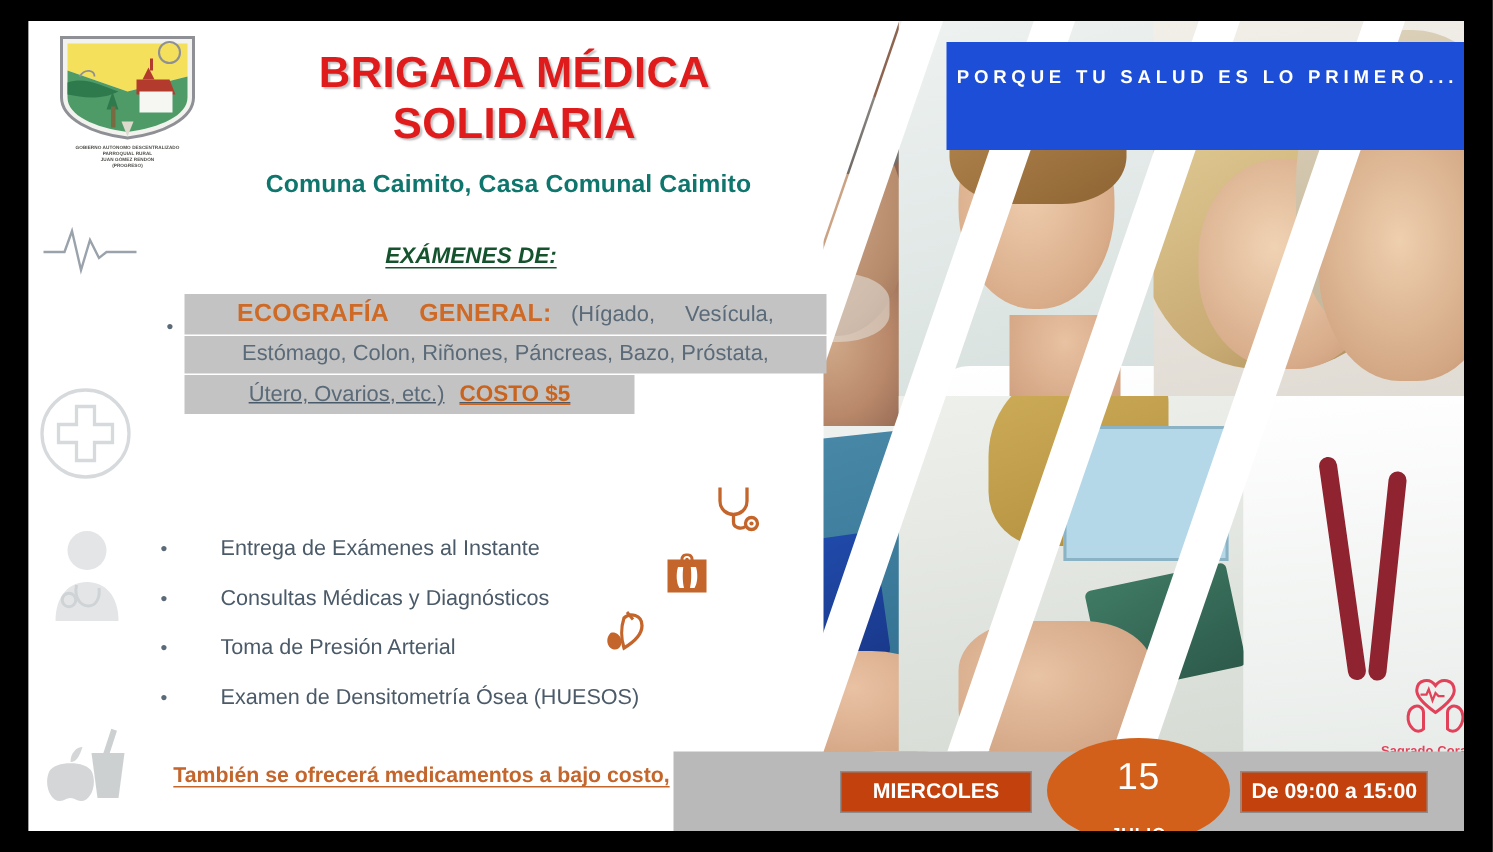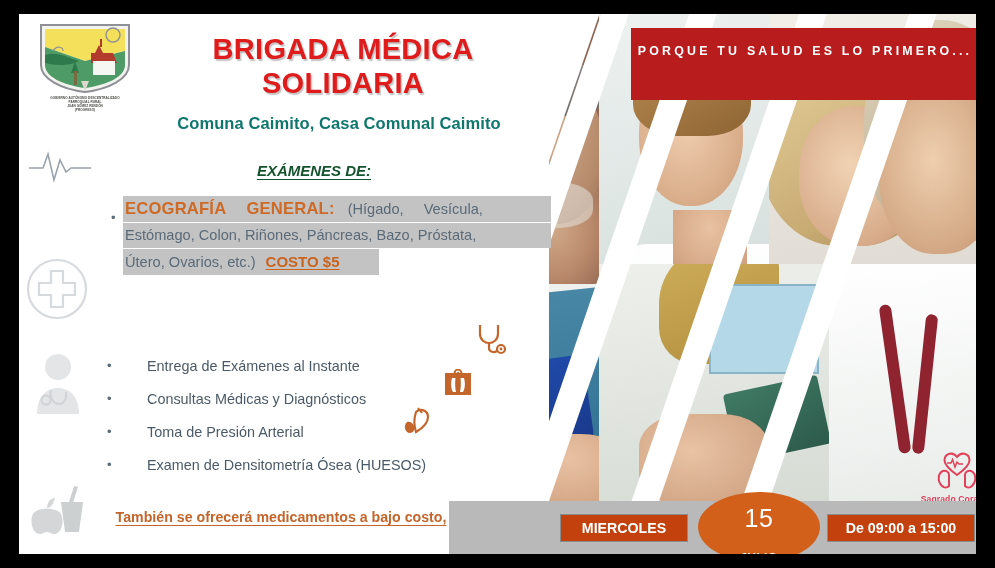--- a/index.html
+++ b/index.html
@@ -90,34 +90,35 @@
   }
   
   .eco-bullet {
     position: absolute; left: 92px; top: 196px;
     color: #5a6a78; font-size: 13px; z-index: 3;
   }
   .eco-block {
     position: absolute; left: 104px; top: 182px;
     width: 428px;
     z-index: 3;
+    text-align: center;
   }
   .eco-line {
     background: #c3c3c3;
     color: #4a5a68;
     font-size: 14.6px;
     line-height: 25px;
     padding: 0 2px;
     display: block;
     margin-bottom: 1px;
     white-space: nowrap;
   }
   .eco-line.l1 { width: 428px; }
   .eco-line.l2 { width: 428px; }
-  .eco-line.l3 { width: 256px; }
+  .eco-line.l3 { width: 300px; text-decoration: underline; }
   .eco-title {
     color: #ce6a26; font-weight: bold; font-size: 16.6px;
     letter-spacing: .2px;
   }
   .eco-paren { color: #5a6a78; }
   .sp-wide { display: inline-block; width: 20px; }
   .sp-mid  { display: inline-block; width: 13px; }
   .costo {
     color: #c9641f; font-weight: bold; font-size: 15px;
     text-decoration: underline; text-underline-offset: 2px;
@@ -183,21 +184,21 @@
     position: absolute; left: -210px; top: -90px;
     width: 260px; height: 720px;
     background: #ffffff;
     transform: rotate(19deg);
     z-index: 7;
   }
   
   .banner {
     position: absolute; left: 612px; top: 14px;
     width: 348px; height: 72px;
-    background: #b91c1c;
+    background: #1d4ed8;
     color: #ffffff;
     font-size: 12.4px;
     font-weight: bold;
     letter-spacing: 3.2px;
     text-align: center;
     padding-top: 13px;
     line-height: 1.75;
     z-index: 10;
   }
   
@@ -221,21 +222,21 @@
     background: #c2410c;
     border: 1.6px solid #8c8c8c;
     color: #ffffff;
     font-size: 14.2px;
     font-weight: bold;
     text-align: center;
     line-height: 26px;
     height: 28px;
   }
   .chip-day  { left: 111px; top: 13px; width: 128px; }
-  .chip-time { left: 378px; top: 13px; width: 148px; }
+  .chip-time { left: 378px; top: 13px; width: 125px; }
   .oval {
     position: absolute; left: 249px; top: -9px;
     width: 122px; height: 70px;
     background: #d2601a;
     border-radius: 50%;
     color: #ffffff;
     text-align: center;
     z-index: 13;
   }
   .oval .d { font-size: 25px; font-weight: normal; line-height: 1; padding-top: 14px; letter-spacing: .5px; }

